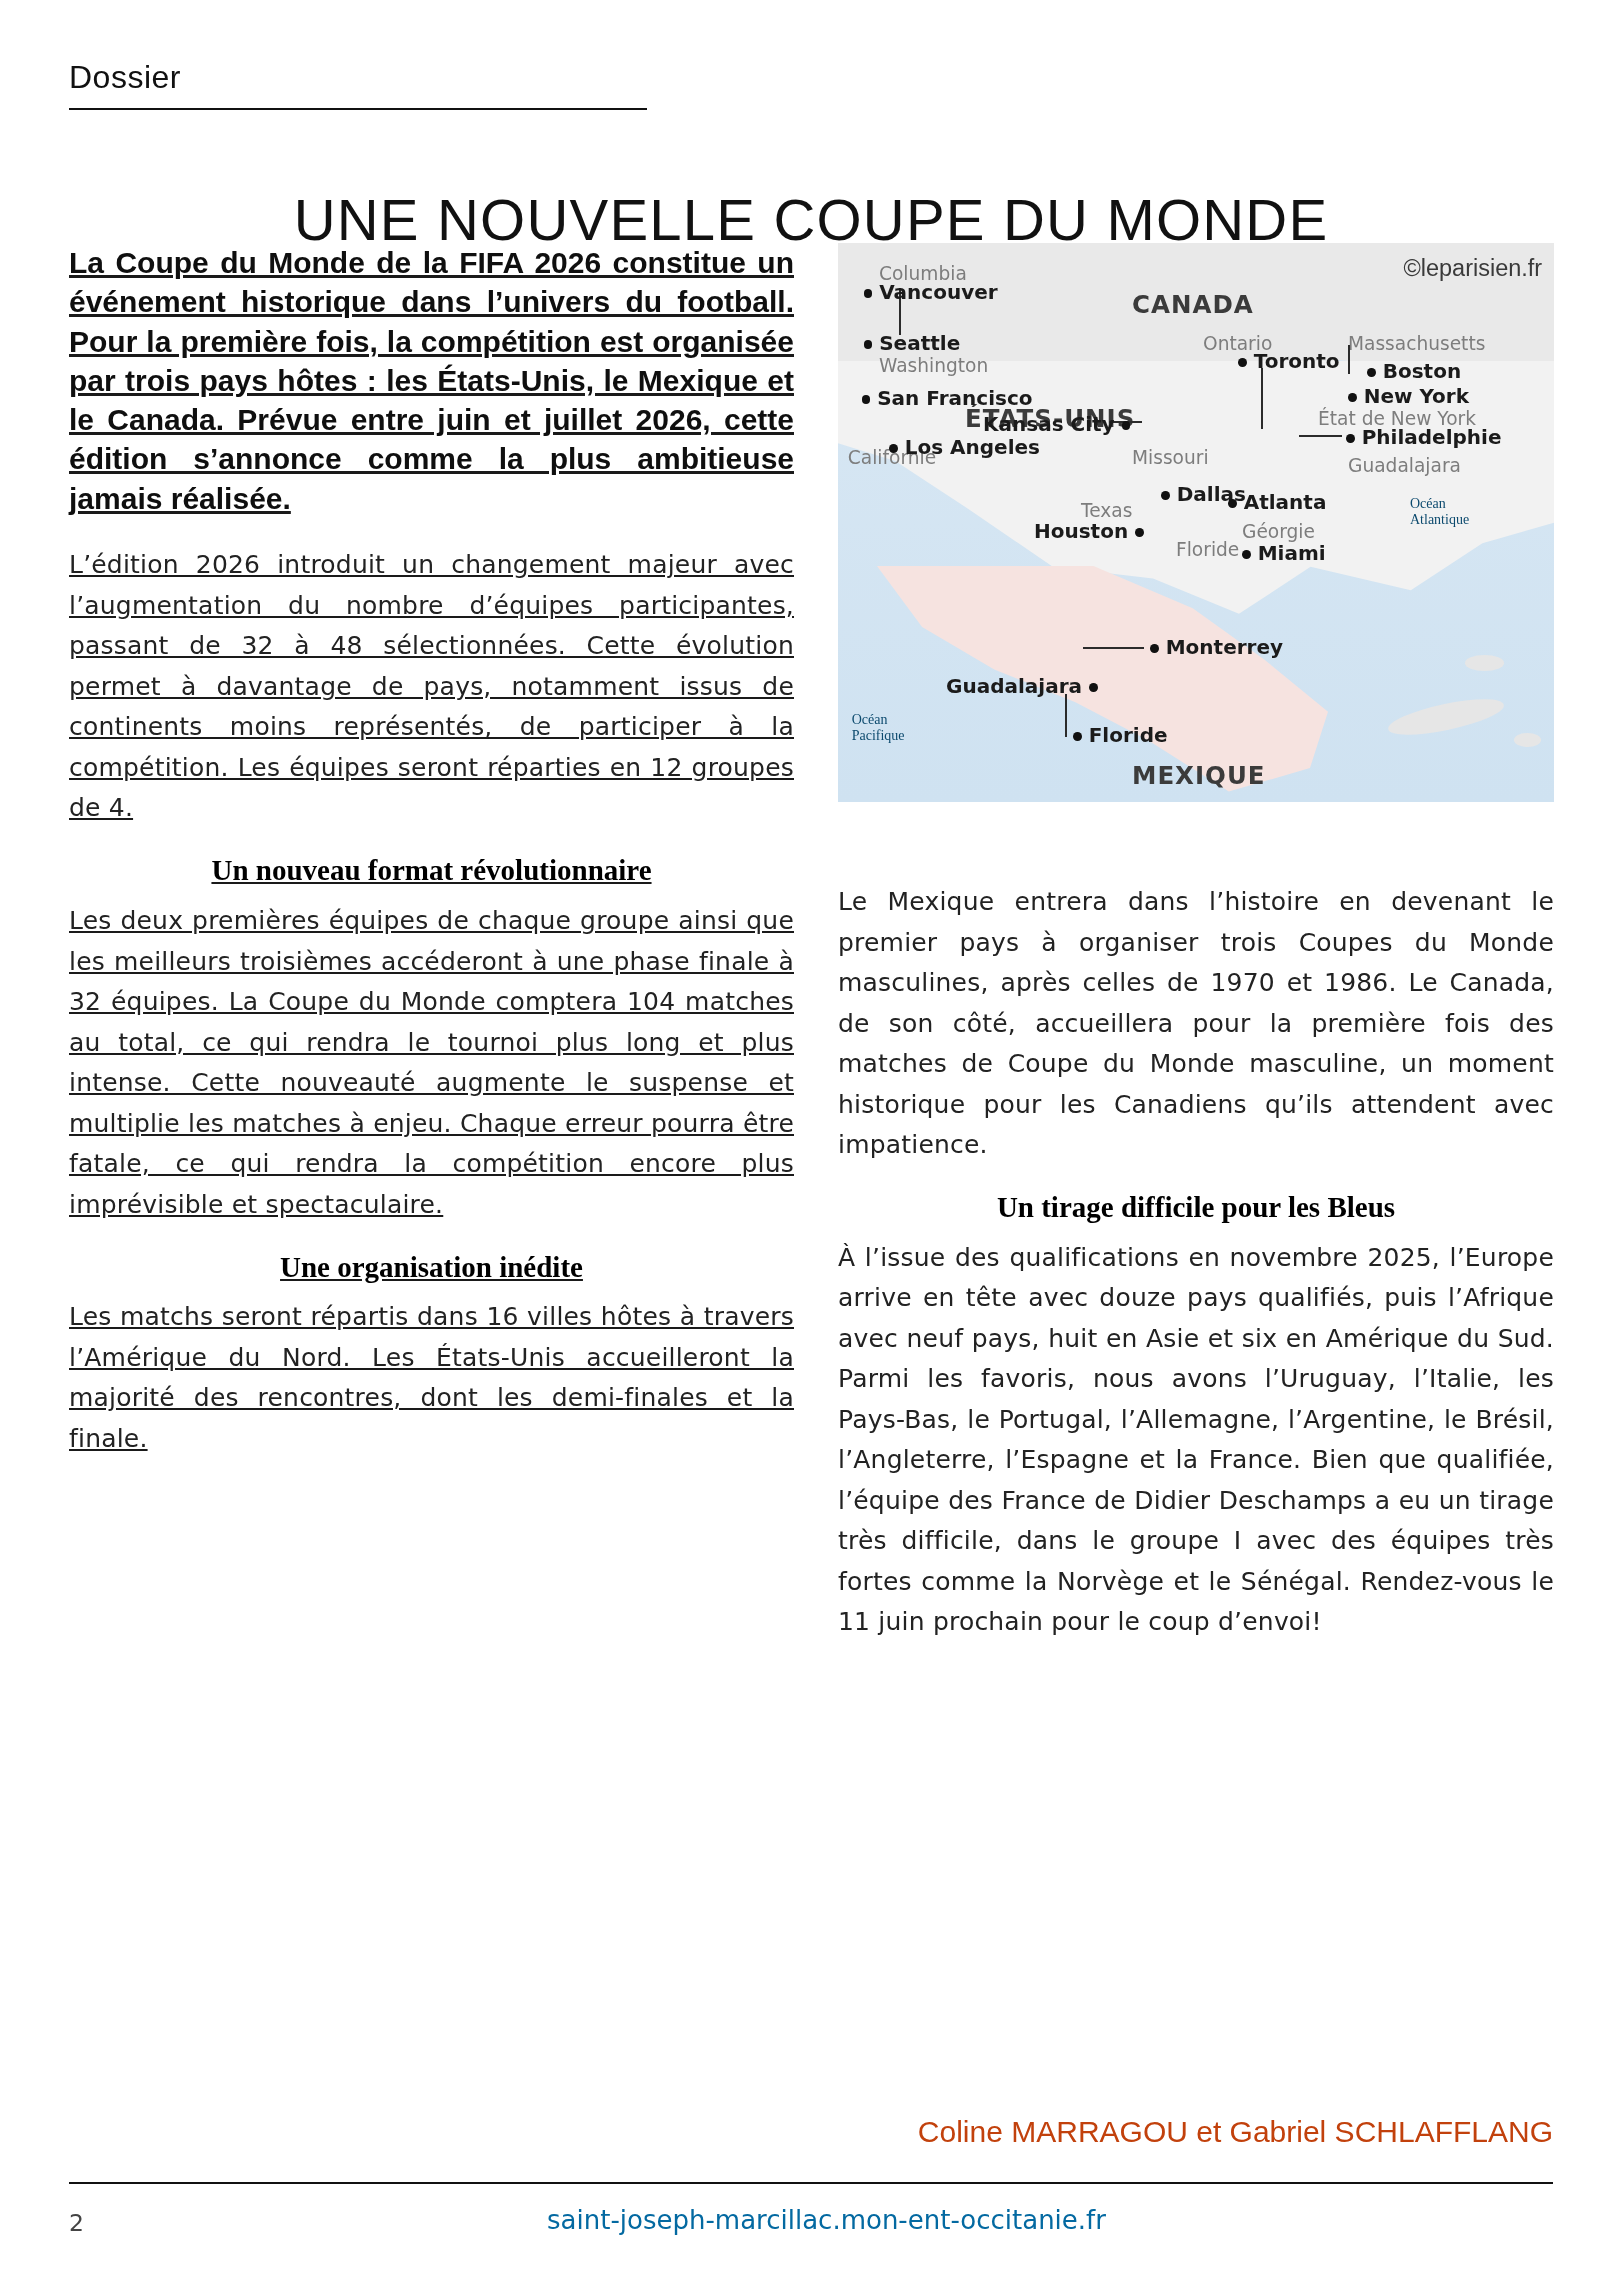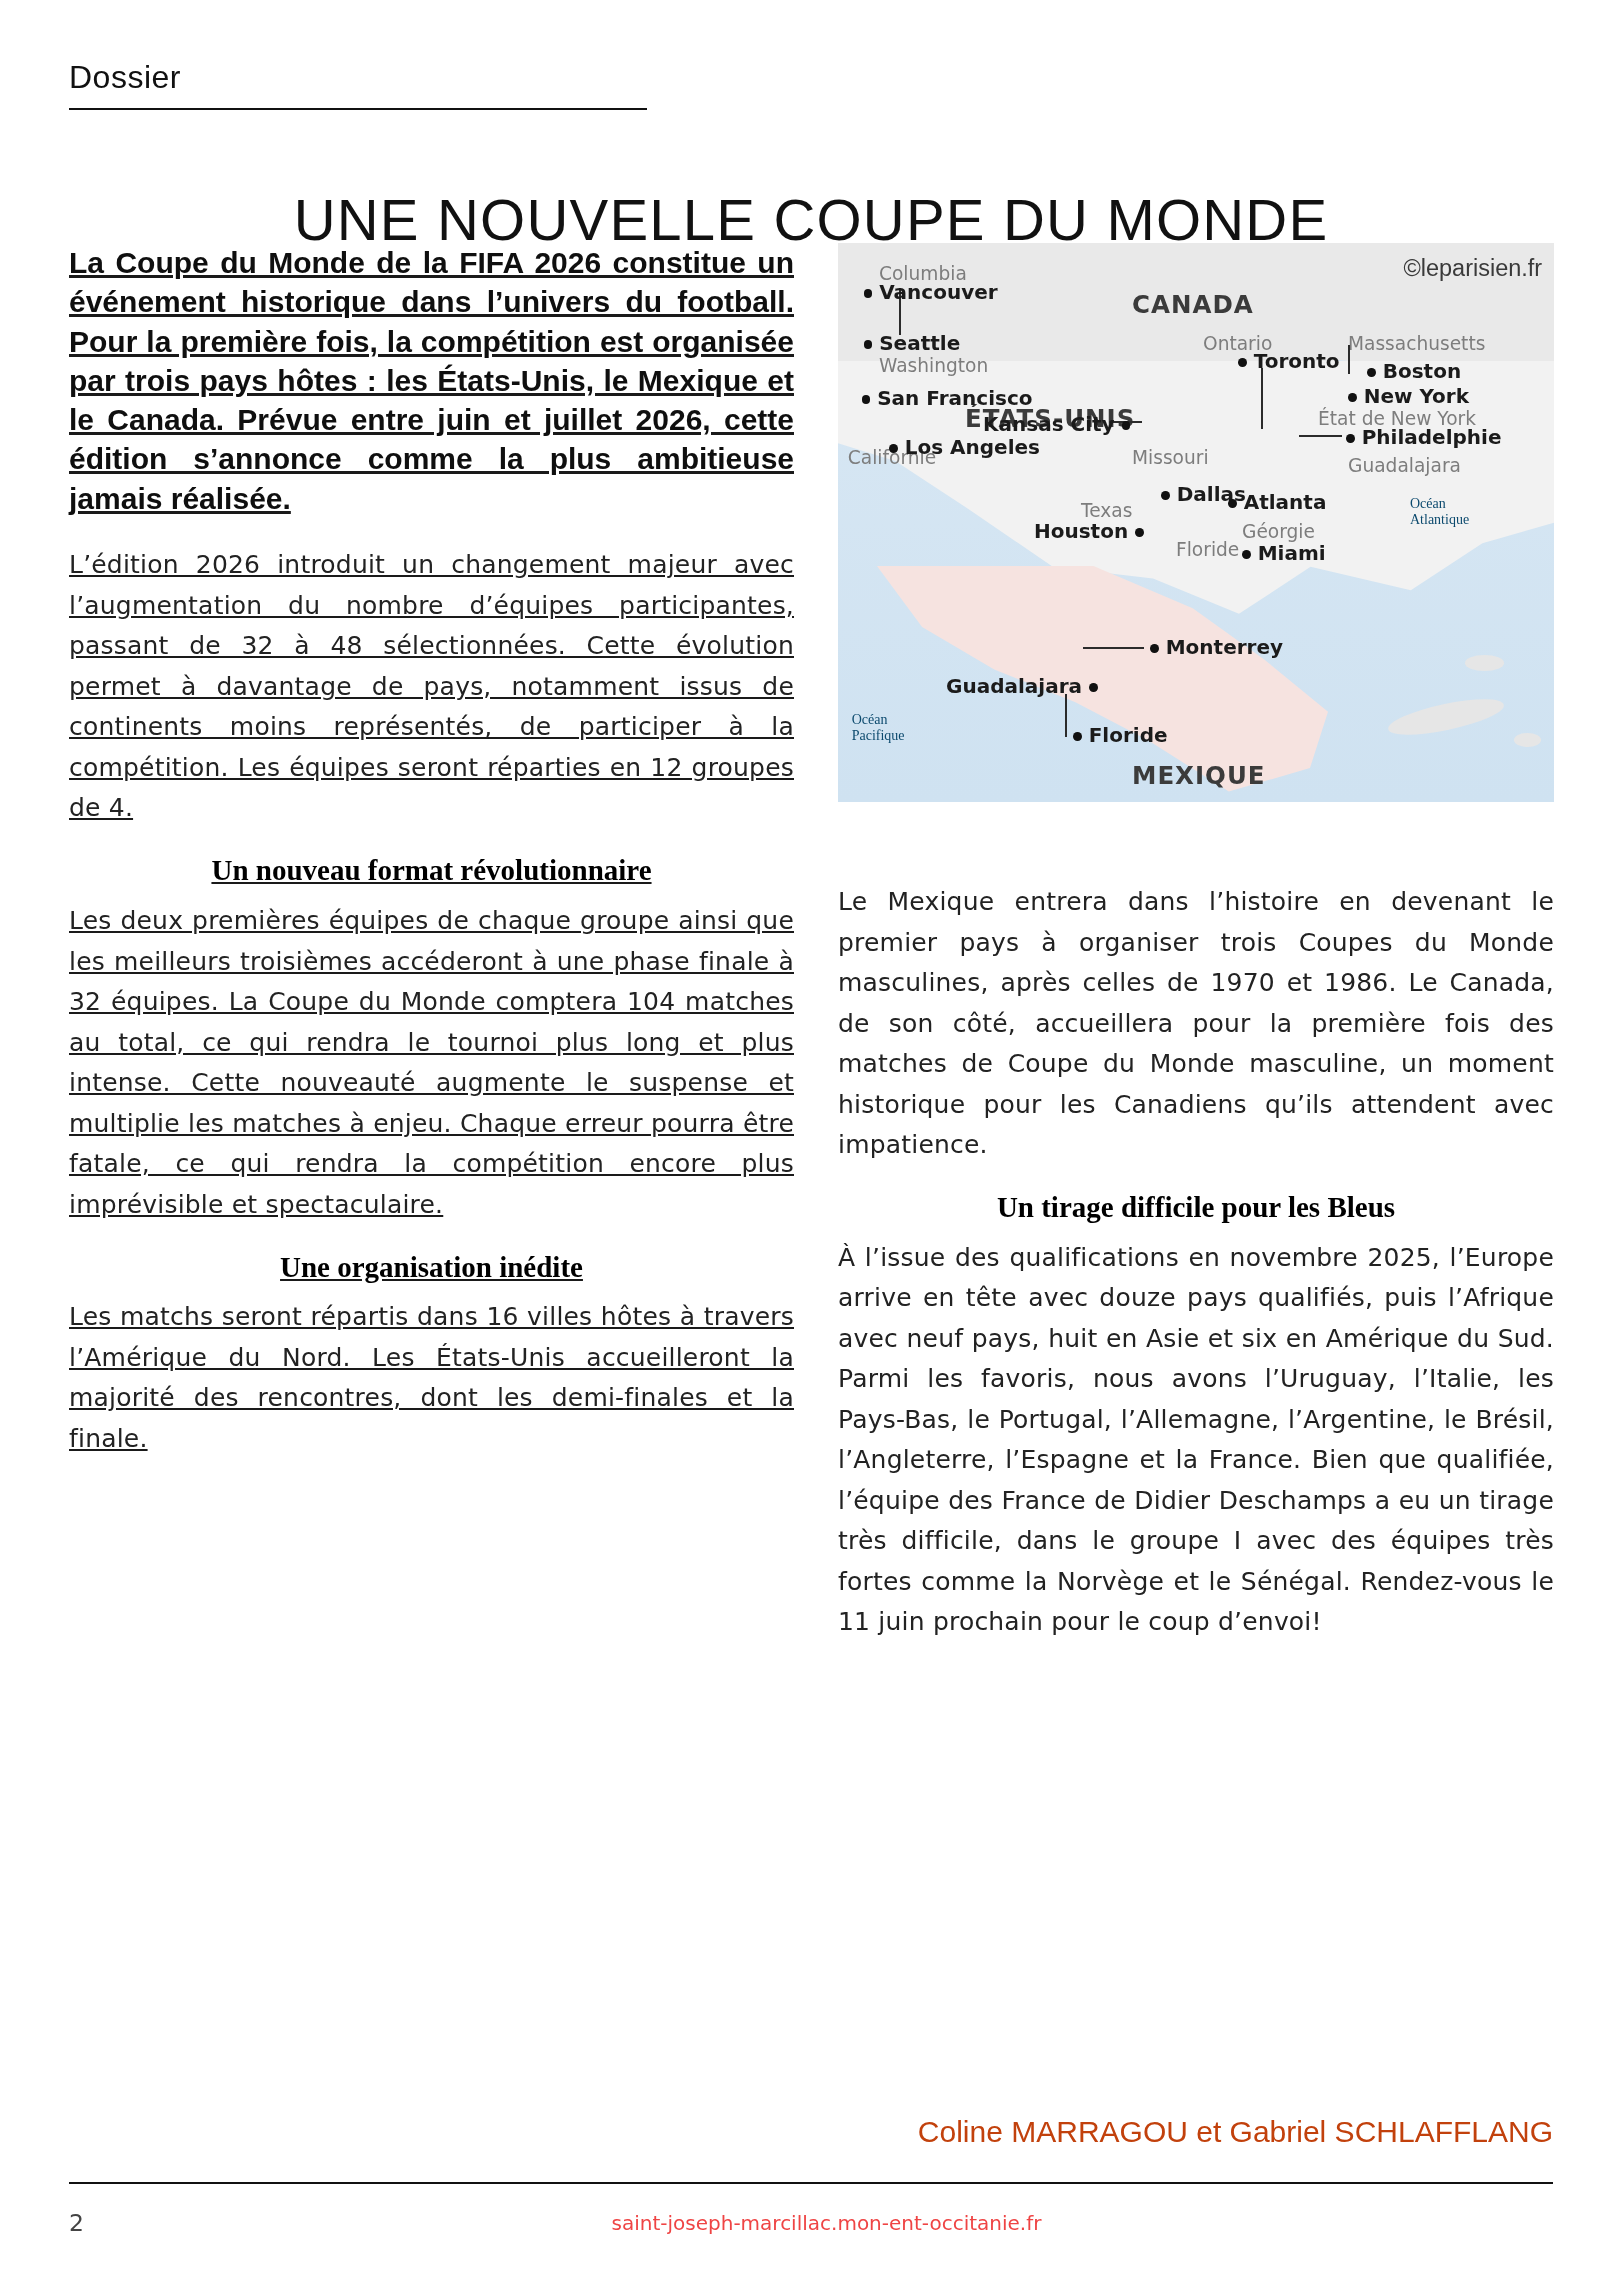--- a/index.html
+++ b/index.html
@@ -236,22 +236,22 @@
     font-family: "DejaVu Sans", sans-serif;
     font-size: 23.5px;
     color: #444;
   }
   .footer-url {
     position: absolute;
     left: 0; right: 0;
     bottom: 59px;
     text-align: center;
     font-family: "DejaVu Sans", sans-serif;
-    font-size: 20px;
-    color: #ef4444;
+    font-size: 26px;
+    color: #0369a1;
     margin-left: 31px;
   }
 </style>
 </head>
 <body>
 
 <div class="page">
 
   <div class="kicker-wrap">
     <div class="kicker">Dossier</div>

